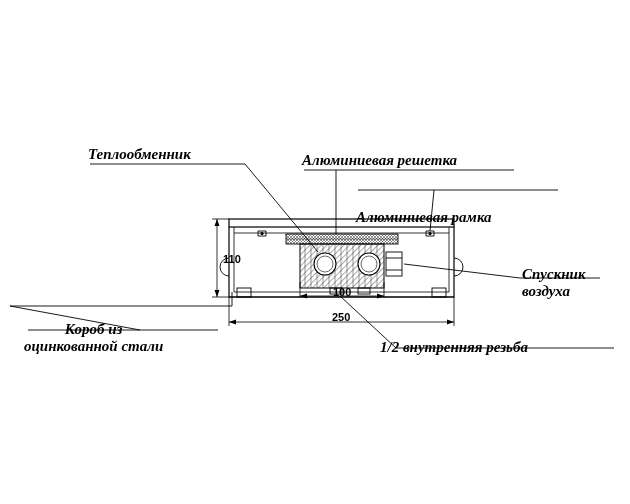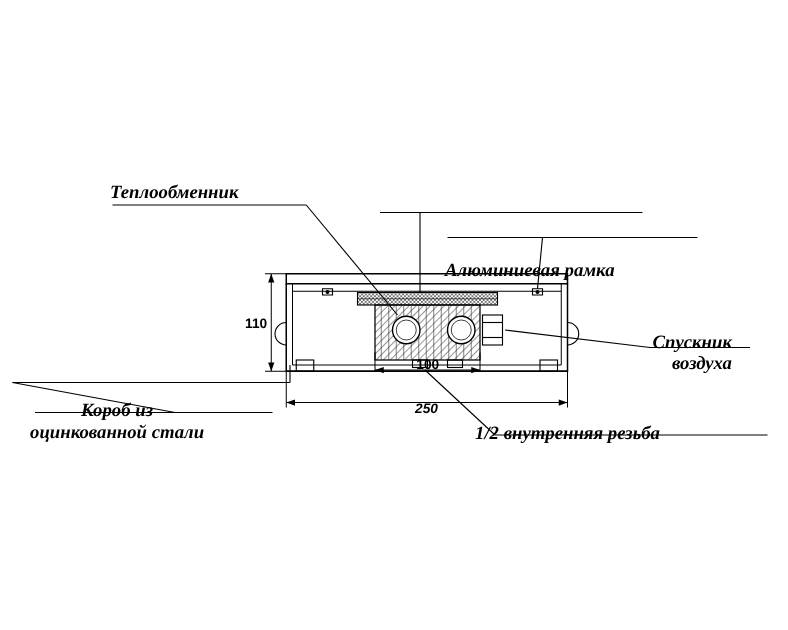--- a/index.html
+++ b/index.html
@@ -48,21 +48,21 @@
   .label.lbl-frame {
     left: 356px;
     top: 172px;
     font-size: 15px;
     margin-top: 37px;
   }
   .label.lbl-air {
     left: 522px;
     top: 266px;
     font-size: 15px;
-    text-align: right;
+    text-align: left;
   }
   .label.lbl-box {
     left: 24px;
     top: 311px;
     font-size: 15px;
     text-align: center;
     margin-top: 10px;
   }
   .label.lbl-thread {
     left: 380px;
@@ -72,31 +72,30 @@
   .dim {
     position: absolute;
     font-family: "Liberation Sans", sans-serif;
     font-weight: bold;
     font-style: normal;
     color: #000000;
     font-size: 11px;
     white-space: pre;
   }
   .dim.dim-110 {
-    left: 196px;
+    left: 223px;
     top: 253px;
   }
   .dim.dim-100 {
     left: 333px;
     top: 286px;
   }
   .dim.dim-250 {
     left: 332px;
-    top: 321px;
-    font-style: italic;
+    top: 311px;
   }
 </style>
 </head>
 <body>
 
 <div id="stage">
 
   <svg id="drawing" viewBox="0 0 630 504">
     <defs>
       <pattern id="hatchFine" width="4" height="4" patternUnits="userSpaceOnUse" patternTransform="rotate(45)">
@@ -224,20 +223,21 @@
       <line x1="10" y1="306" x2="232" y2="306"></line>
       <line x1="232" y1="306" x2="232" y2="292"></line>
 
       <line x1="396" y1="348" x2="614" y2="348"></line>
       <line x1="396" y1="348" x2="340" y2="296"></line>
     </g>
   </svg>
 
   <div class="label lbl-heat">Теплообменник</div>
 
+  <div class="label lbl-grille">Алюминиевая решетка</div>
 
   <div class="label lbl-frame">Алюминиевая рамка</div>
 
   <div class="label lbl-air">Спускник
 воздуха</div>
 
   <div class="label lbl-box">Короб из
 оцинкованной стали</div>
 
   <div class="label lbl-thread">1/2 внутренняя резьба</div>

